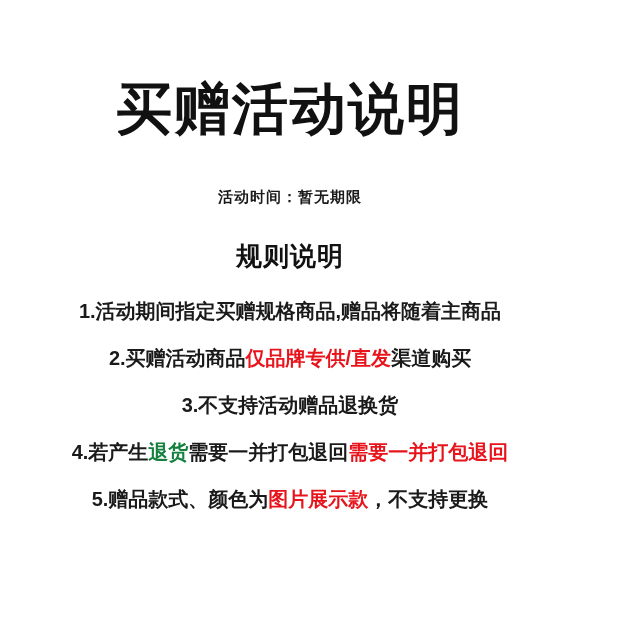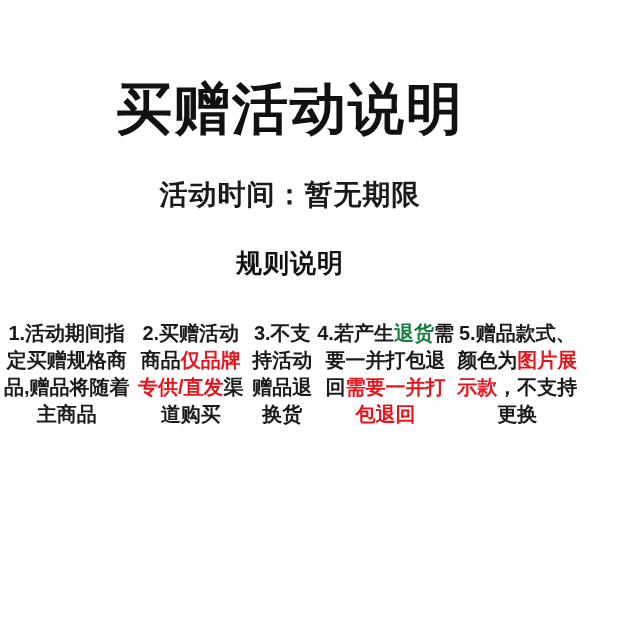--- a/index.html
+++ b/index.html
@@ -26,40 +26,40 @@
   .main-title {
     margin-top: 78px;
     font-size: 56px;
     font-weight: bold;
     letter-spacing: 2px;
     line-height: 1.1;
     color: #111111;
     text-align: center;
   }
   .subtitle {
-    margin-top: 36px;
-    font-size: 28px;
+    margin-top: 48px;
+    font-size: 15px;
     font-weight: bold;
     color: #1a1a1a;
     text-align: center;
     letter-spacing: 1px;
   }
   .section-title {
     margin-top: 32px;
     font-size: 26px;
     font-weight: bold;
     color: #111111;
     text-align: center;
     letter-spacing: 1px;
   }
   .rules {
-    margin-top: 39px;
+    margin-top: 24px;
     width: 100%;
     display: flex;
-    flex-direction: row;
+    flex-direction: column;
     align-items: center;
   }
   .rule {
     font-size: 20px;
     font-weight: bold;
     line-height: 1.35;
     text-align: center;
     color: #1a1a1a;
     margin-bottom: 20px;
     max-width: 560px;

